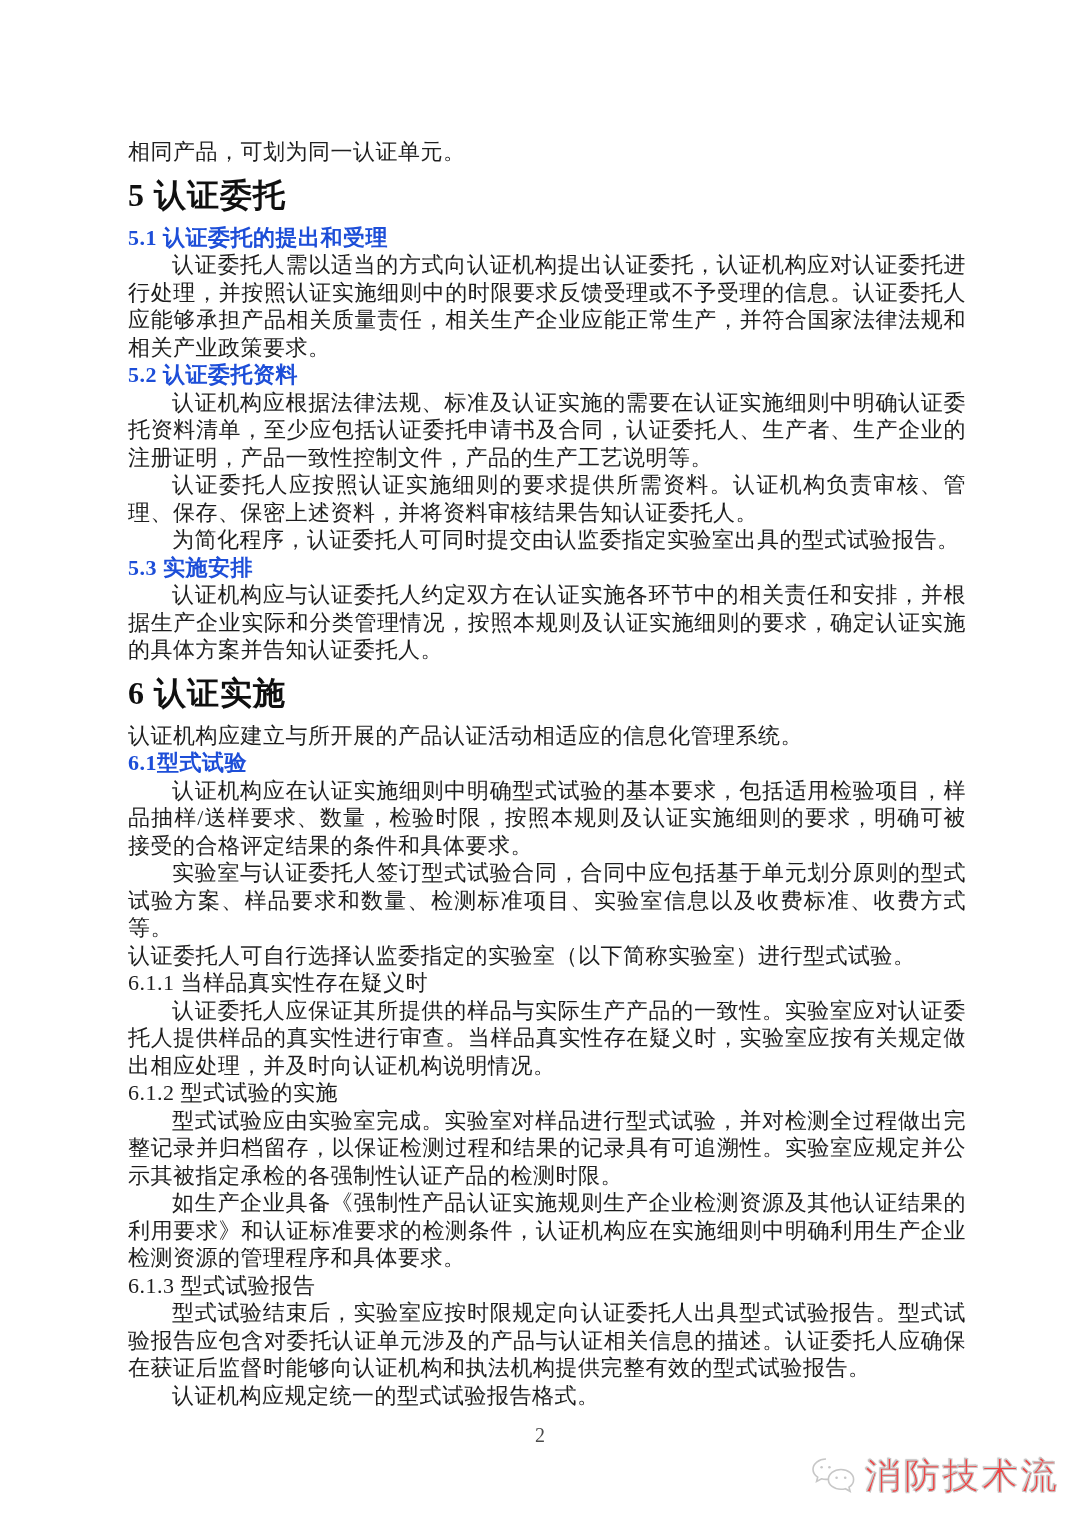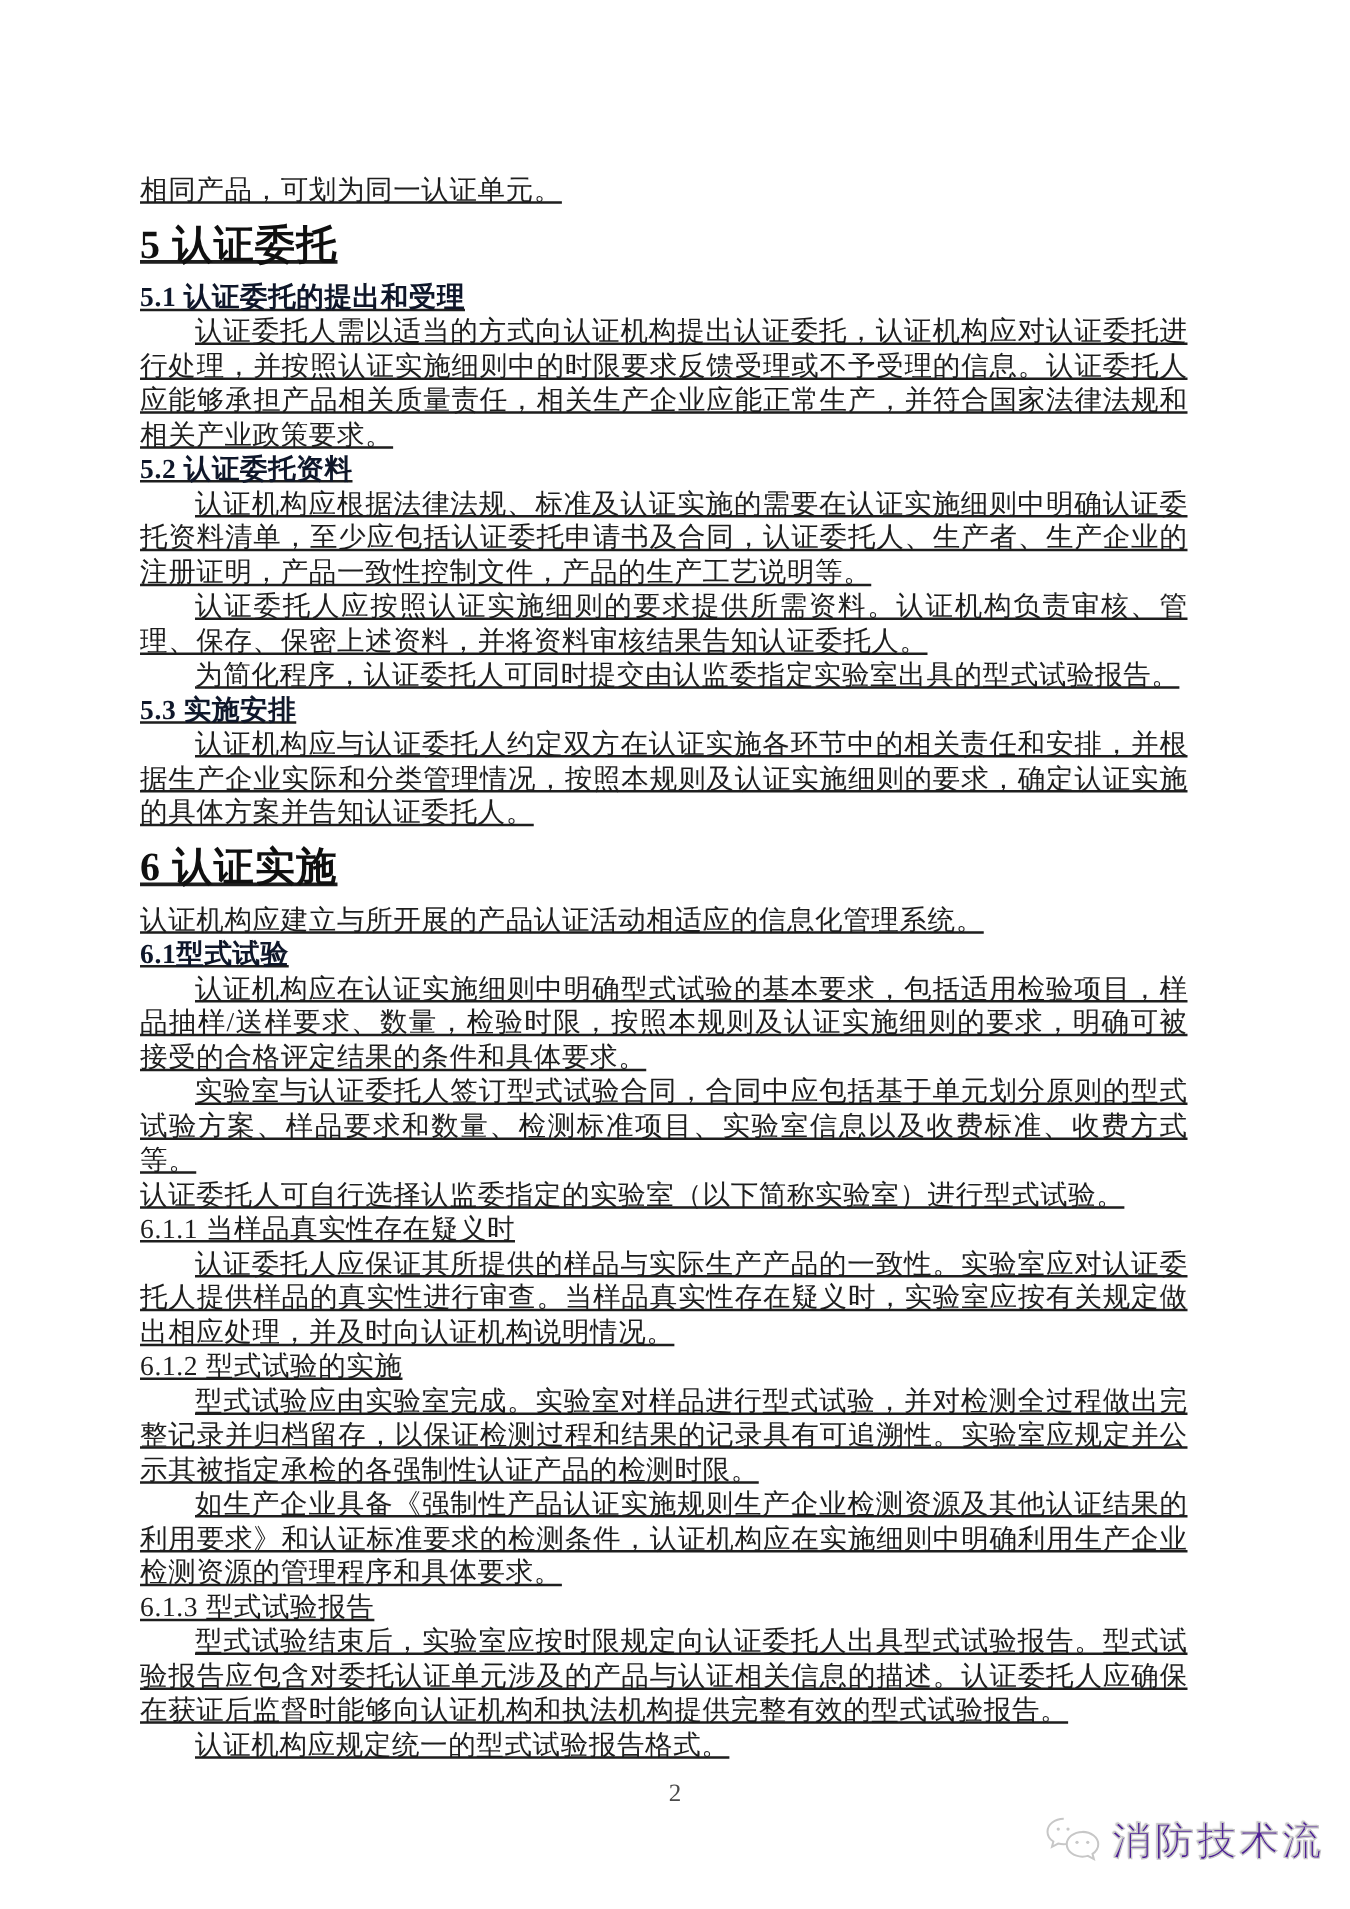--- a/index.html
+++ b/index.html
@@ -10,44 +10,43 @@
   }
   .page {
     position: relative;
     width: 1080px; height: 1527px;
     background: #ffffff;
     overflow: hidden;
     color: #1e1e1e;
   }
   .content {
     position: absolute;
-    left: 112px; top: 138px;
+    left: 128px; top: 138px;
     width: 838px;
     font-size: 22px;
     line-height: 27.5px;
     text-align: justify;
     text-justify: inter-ideograph;
     letter-spacing: 0.5px;
-    text-decoration: underline;
   }
   .blk { margin: 0; }
   .blk-p { text-indent: 2em; }
   .blk-line { text-indent: 0; }
   .blk-h1 {
     font-size: 32px;
     font-weight: 700;
     color: #101010;
     line-height: 30px;
     margin: 14px 0 14px 0;
     text-align: left;
     letter-spacing: 1px;
   }
   .blk-h2 {
     font-weight: 700;
-    color: #0f172a;
+    color: #1d4ed8;
     text-align: left;
   }
   .blk-h3 { text-align: left; }
   .page-number {
     position: absolute;
     top: 1424px; left: 0;
     width: 1080px;
     text-align: center;
     font-size: 20px;
     color: #4a4a4a;
@@ -55,23 +54,23 @@
   .watermark {
     position: absolute;
     top: 1452px; right: 20px;
     display: flex;
     align-items: center;
     gap: 8px;
     user-select: none;
   }
   .watermark-text {
     font-family: Liberation Serif, serif;
-    font-size: 31px;
+    font-size: 36px;
     letter-spacing: 3px;
-    color: #4c1d95;
+    color: #ef4444;
     -webkit-text-stroke: 1px #c7c7c7;
     text-shadow: 1px 1px 0 #ffffff, -1px -1px 1px #bfbfbf;
   }
   .wechat-icon { display: block; }
 </style>
 </head>
 <body>
 
 <div class="page">
 

